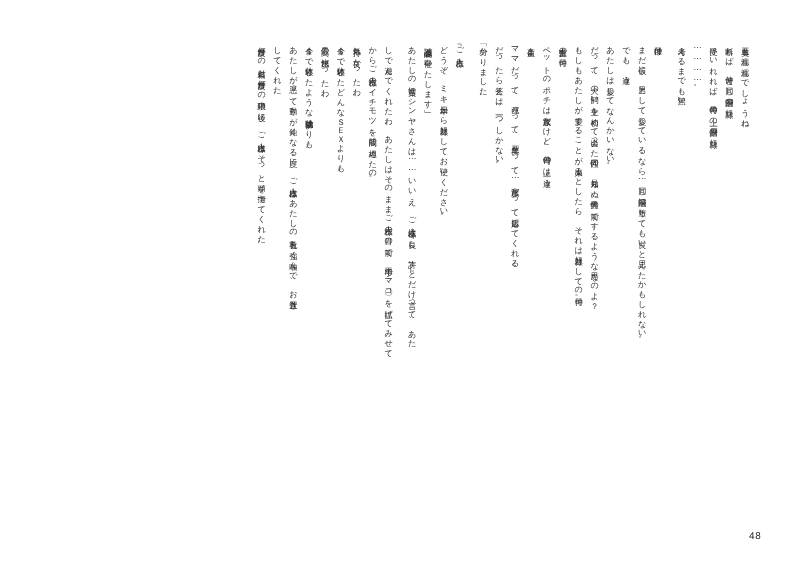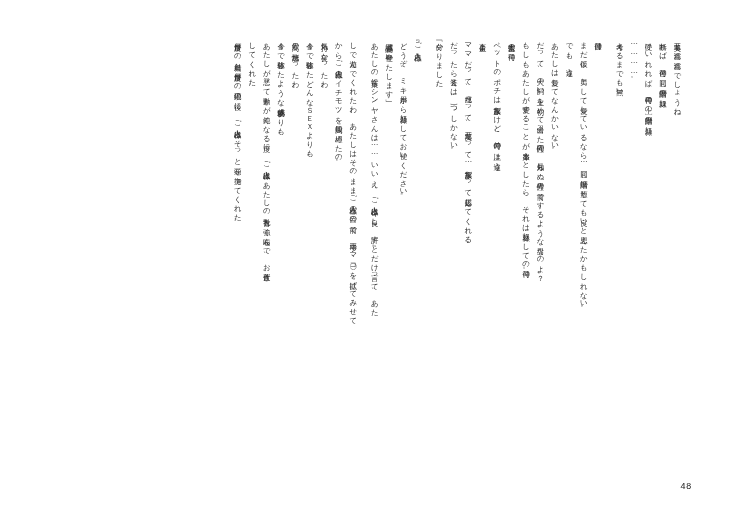--- a/index.html
+++ b/index.html
@@ -51,21 +51,21 @@
     margin-left: 7px;
   }
 
   #page-number {
     position: absolute;
     right: 44px;
     bottom: 28px;
     font-size: 9px;
     color: #222;
     letter-spacing: 0.5px;
-    font-family: Liberation Mono, monospace;
+    font-family: Liberation Sans, sans-serif;
   }
 
   
   #page-edge {
     position: absolute;
     inset: 0;
     pointer-events: none;
     border: 0;
   }
 </style>

